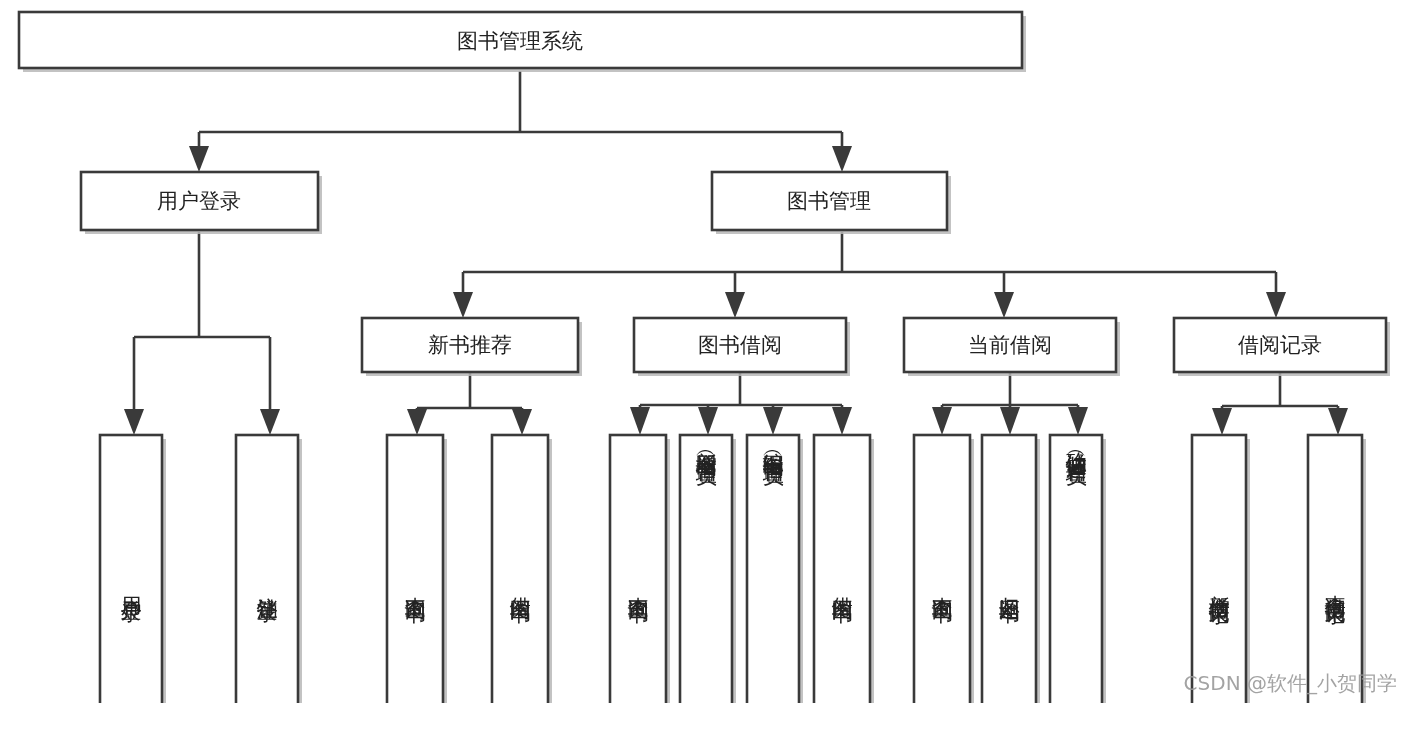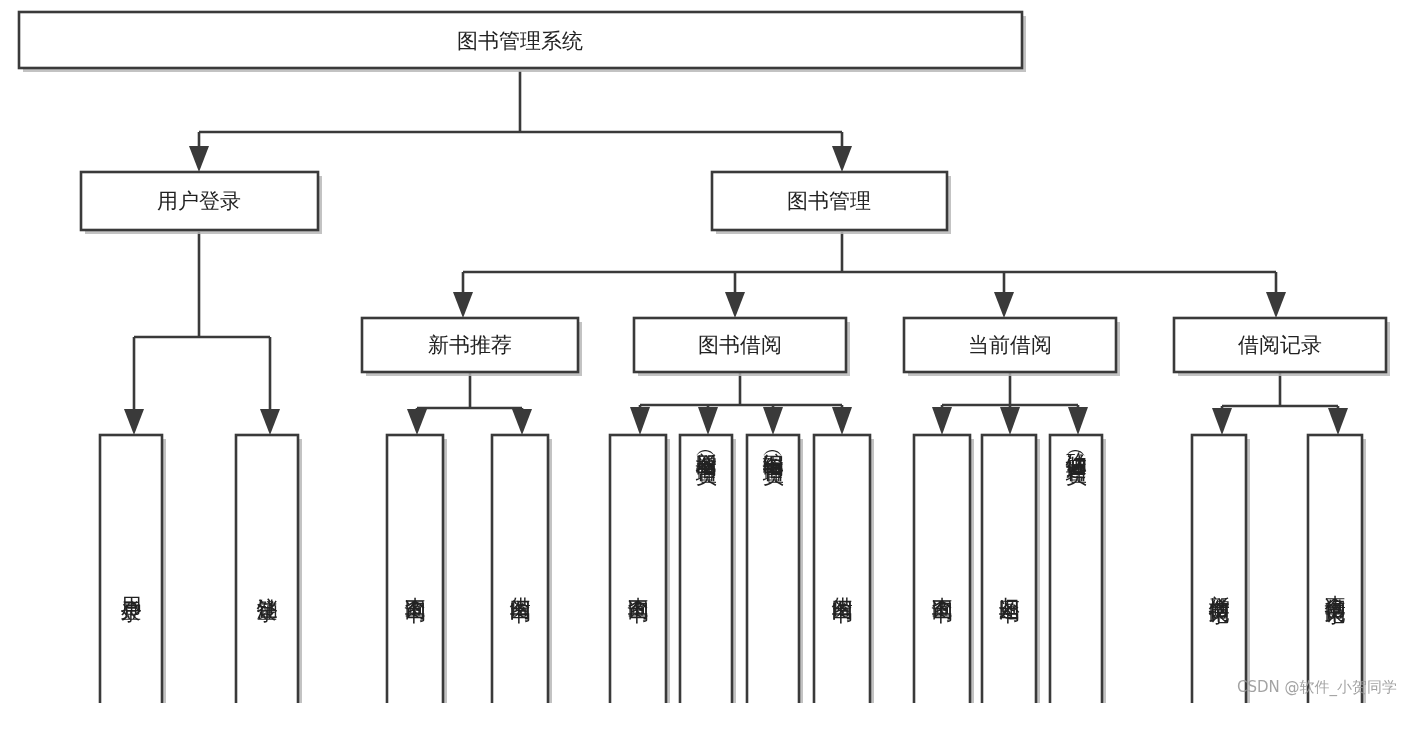--- a/index.html
+++ b/index.html
@@ -64,21 +64,21 @@
     color: #222222;
     line-height: 1.08;
     letter-spacing: 2px;
     white-space: nowrap;
   }
   .watermark {
     position: absolute;
     right: 8px;
     bottom: 6px;
     font-family: "DejaVu Sans", "Liberation Sans", sans-serif;
-    font-size: 15px;
+    font-size: 20px;
     color: #9a9a9a;
     opacity: 0.9;
     white-space: nowrap;
   }
 </style>
 </head>
 <body>
 
 <div id="canvas">
 

